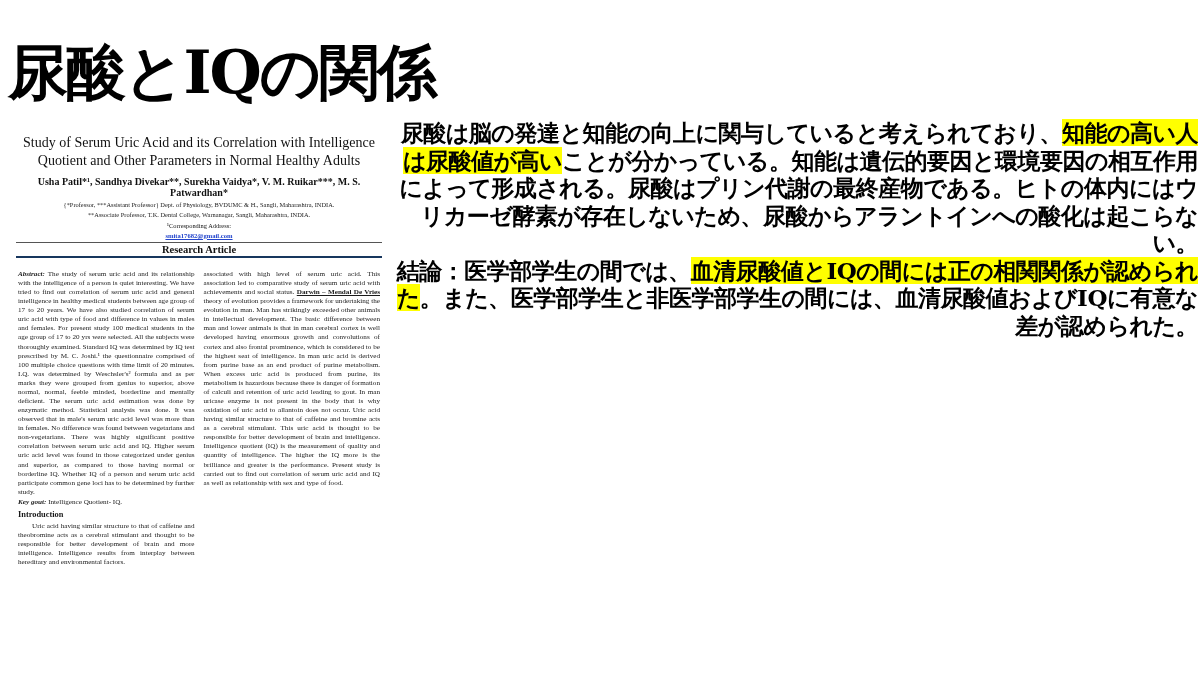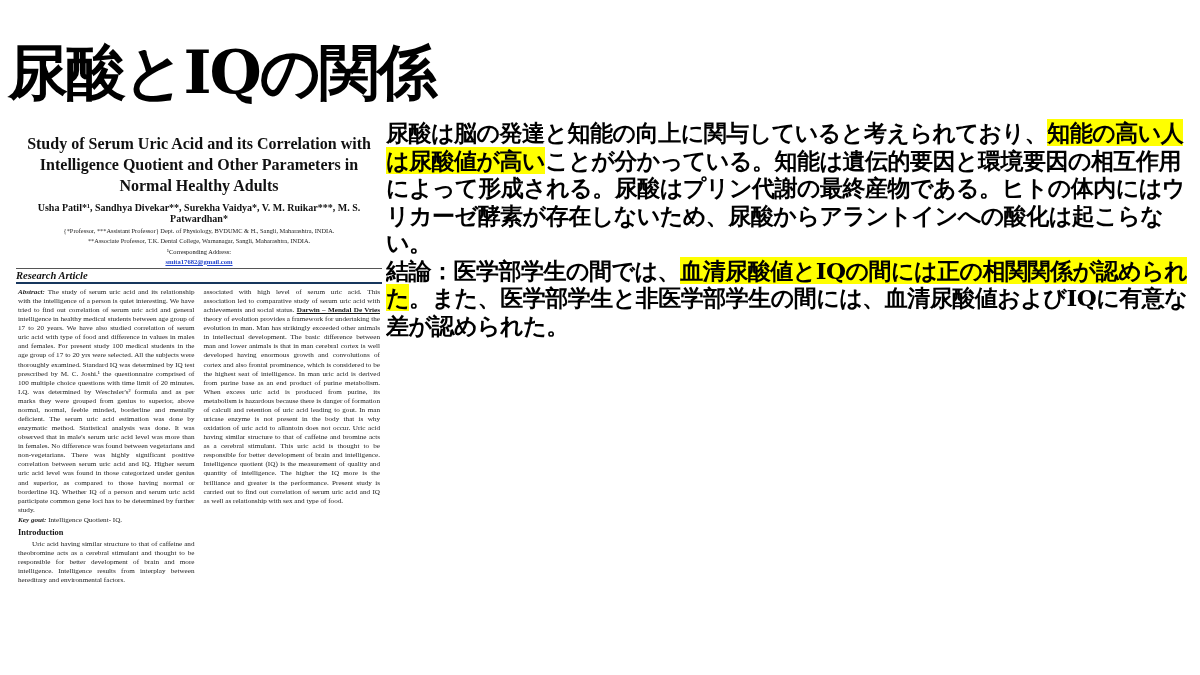--- a/index.html
+++ b/index.html
@@ -16,60 +16,60 @@
     font-family:"DejaVu Serif","Liberation Serif",serif;
     white-space:nowrap;
   }
   
   .paper{
     position:absolute;left:16px;top:130px;width:366px;height:530px;
     background:#fff;color:#111;
     font-family:"Liberation Serif","DejaVu Serif",serif;
   }
   .paper-title{
-    text-align:center;font-size:16px;line-height:1.3;font-weight:bold;
+    text-align:center;font-size:14px;line-height:1.3;font-weight:normal;
     margin:4px 6px 6px 6px;
   }
   .paper-authors{
     text-align:center;font-size:10px;font-weight:bold;margin:3px 2px;
   }
   .paper-affil{
     text-align:center;font-size:6.4px;margin:2.5px 8px;color:#222;
   }
   .paper-corresp{
     text-align:center;font-size:6.4px;margin:4px 0 2px 0;
   }
   .paper-email{
     display:block;text-align:center;font-size:6.6px;margin:3px 0 2px 0;
     color:#2244cc;text-decoration:underline;font-weight:bold;
   }
   .rule-thin{border:none;border-top:1px solid #555;margin:3px 0 1px 0;}
   .article-type{
-    font-size:10.5px;font-weight:bold;font-style:italic;
+    text-align:center;font-size:10.5px;font-weight:bold;
     margin:1px 0;
   }
   .rule-thick{border:none;border-top:2.5px solid #17365d;margin:1px 0 4px 0;}
   .paper-cols{
-    display:flex;gap:9px;margin:4px 2px;
+    display:flex;gap:9px;margin:12px 2px;
   }
   .paper-col{
     flex:1;font-size:7.15px;line-height:1.27;text-align:justify;color:#1a1a1a;
   }
   .paper-col p{margin:0 0 1px 0;}
   .lbl-bi{font-weight:bold;font-style:italic;}
   .intro-h{font-size:8.4px;font-weight:bold;margin:3px 0 1px 0;}
   .intro-p{text-indent:14px;}
   .darwin{font-weight:bold;text-decoration:underline;}
   
   .summary{
     position:absolute;left:386px;top:119px;width:812px;height:540px;
     overflow:hidden;
     font-size:23px;font-weight:600;letter-spacing:-0.5px;line-height:27.5px;
     font-family:"DejaVu Serif","Liberation Serif",serif;
-    text-align:left;
+    text-align:right;
   }
   .summary p{margin:0;}
   .summary mark{
     background:#ffff00;color:#000;padding:0;
   }
 </style>
 </head>
 <body>
 
 <h1 class="slide-title">尿酸とIQの関係</h1>

